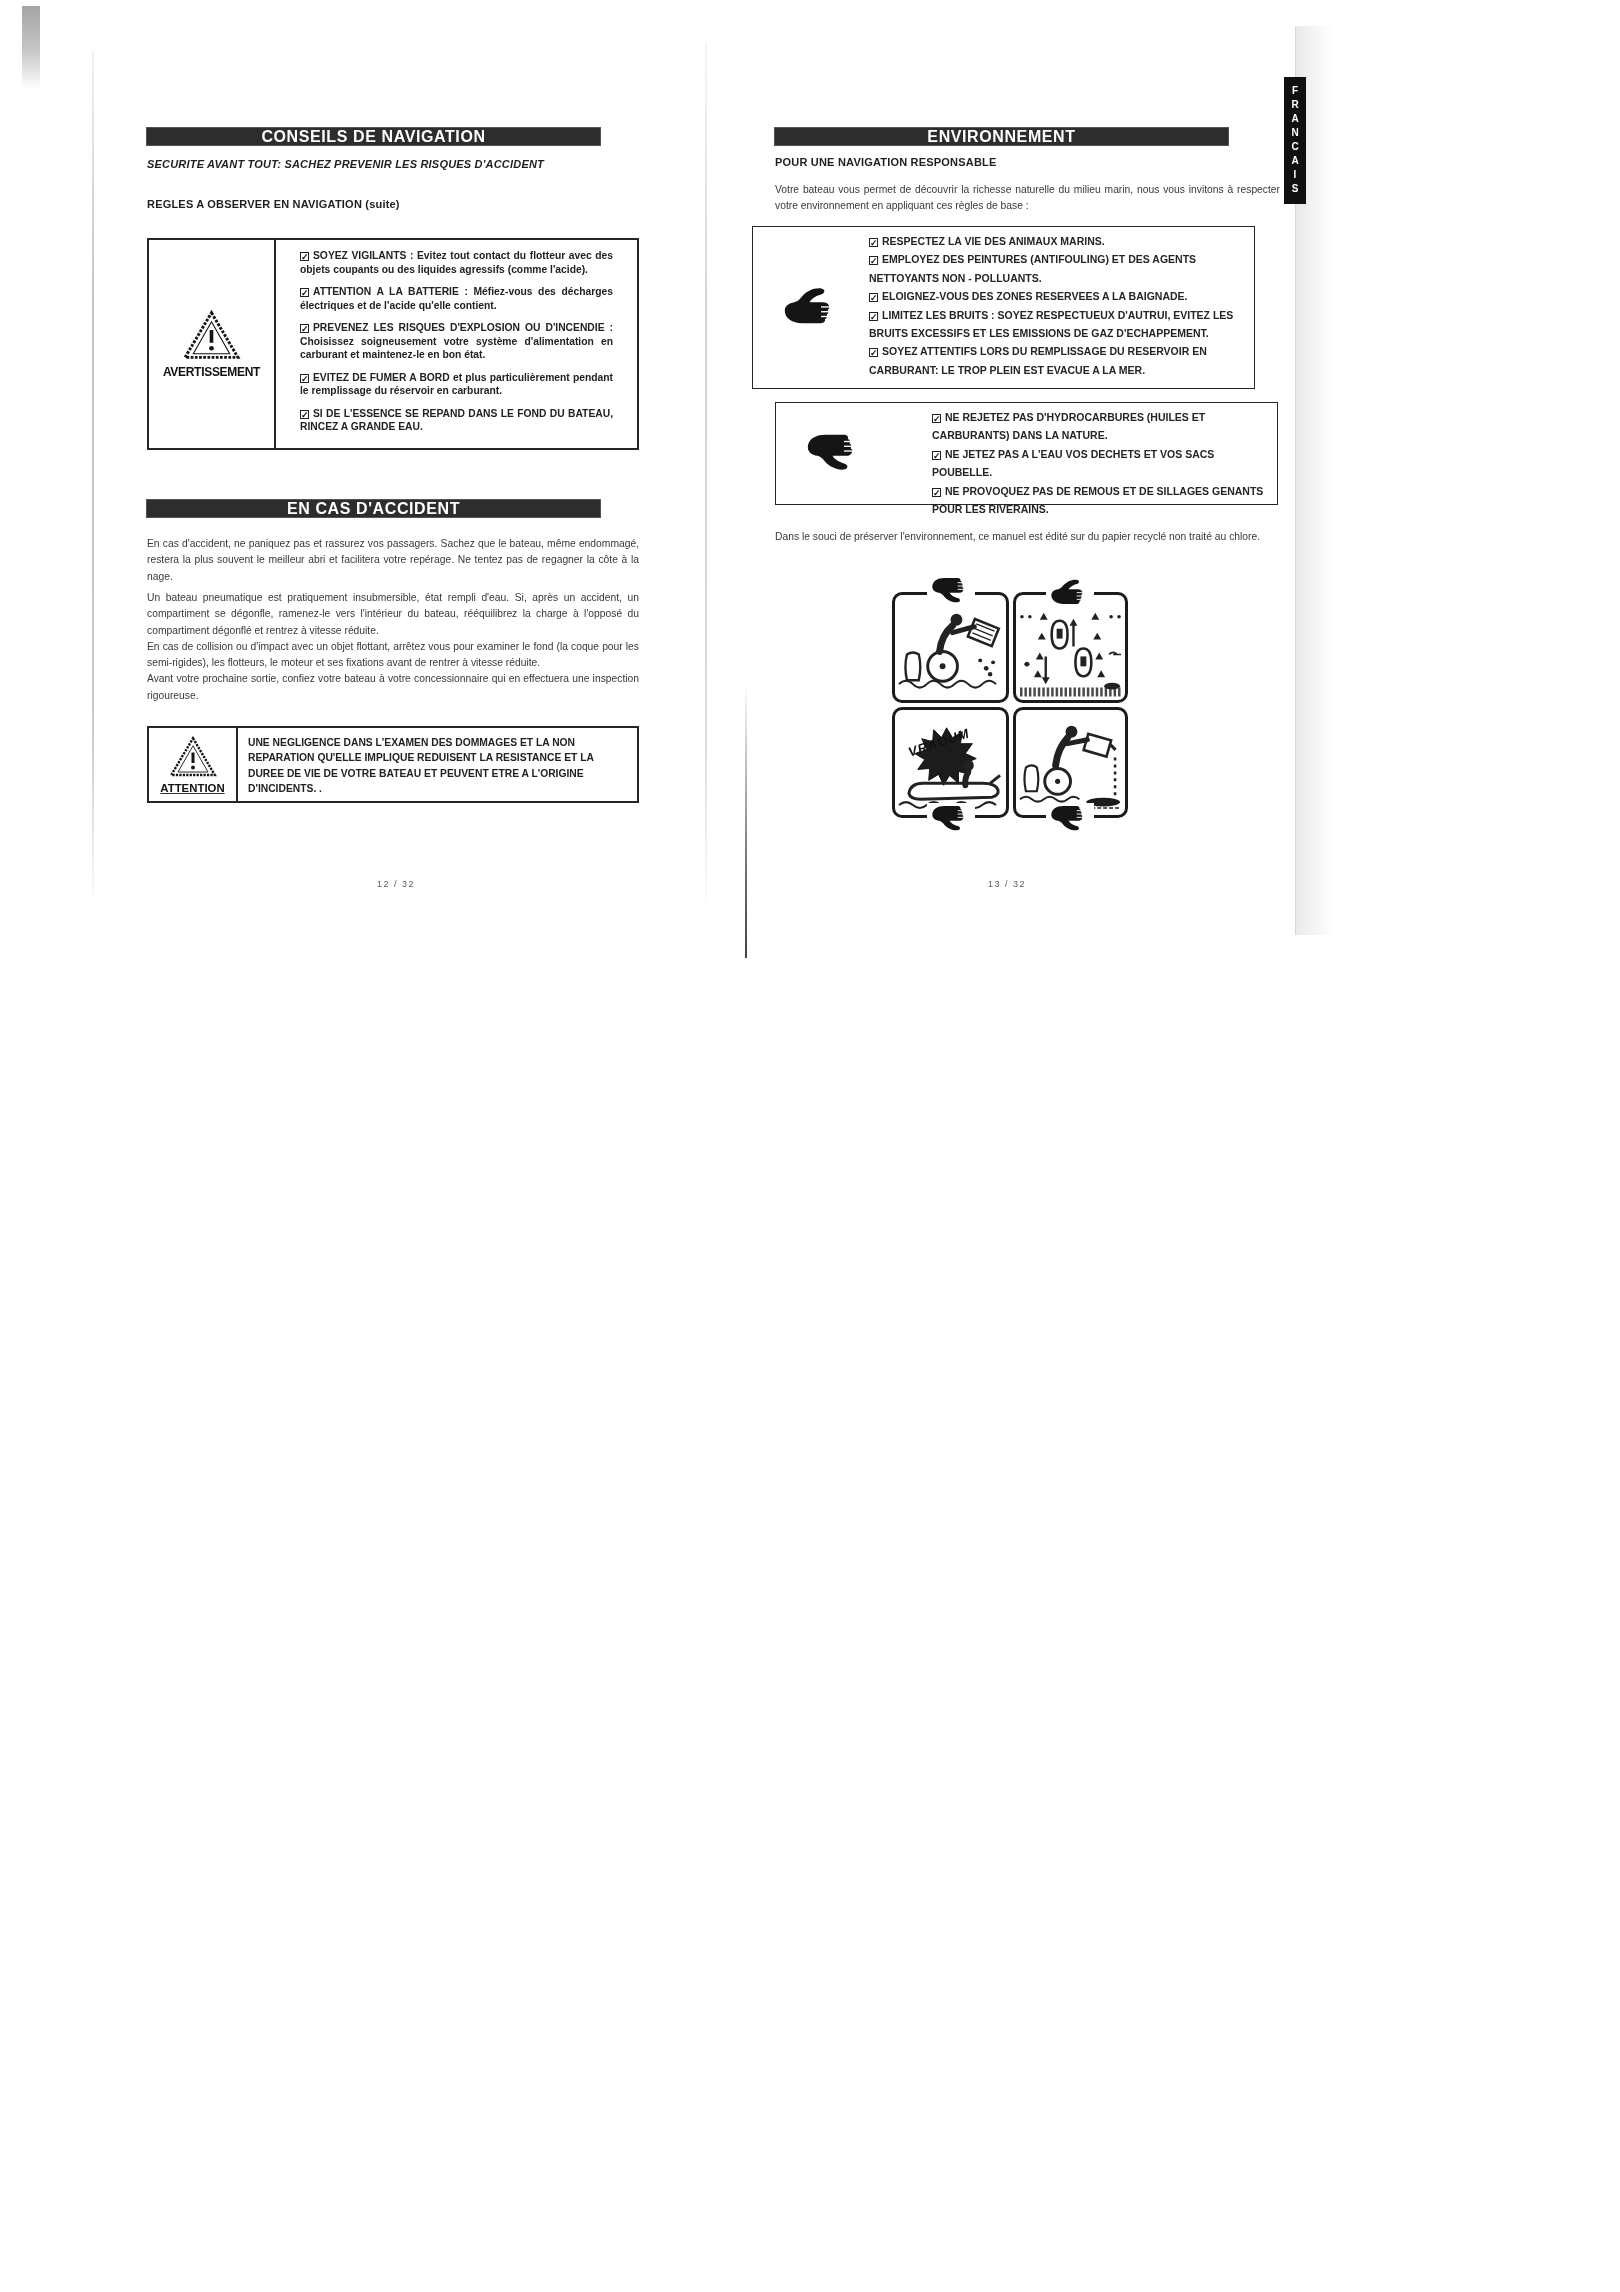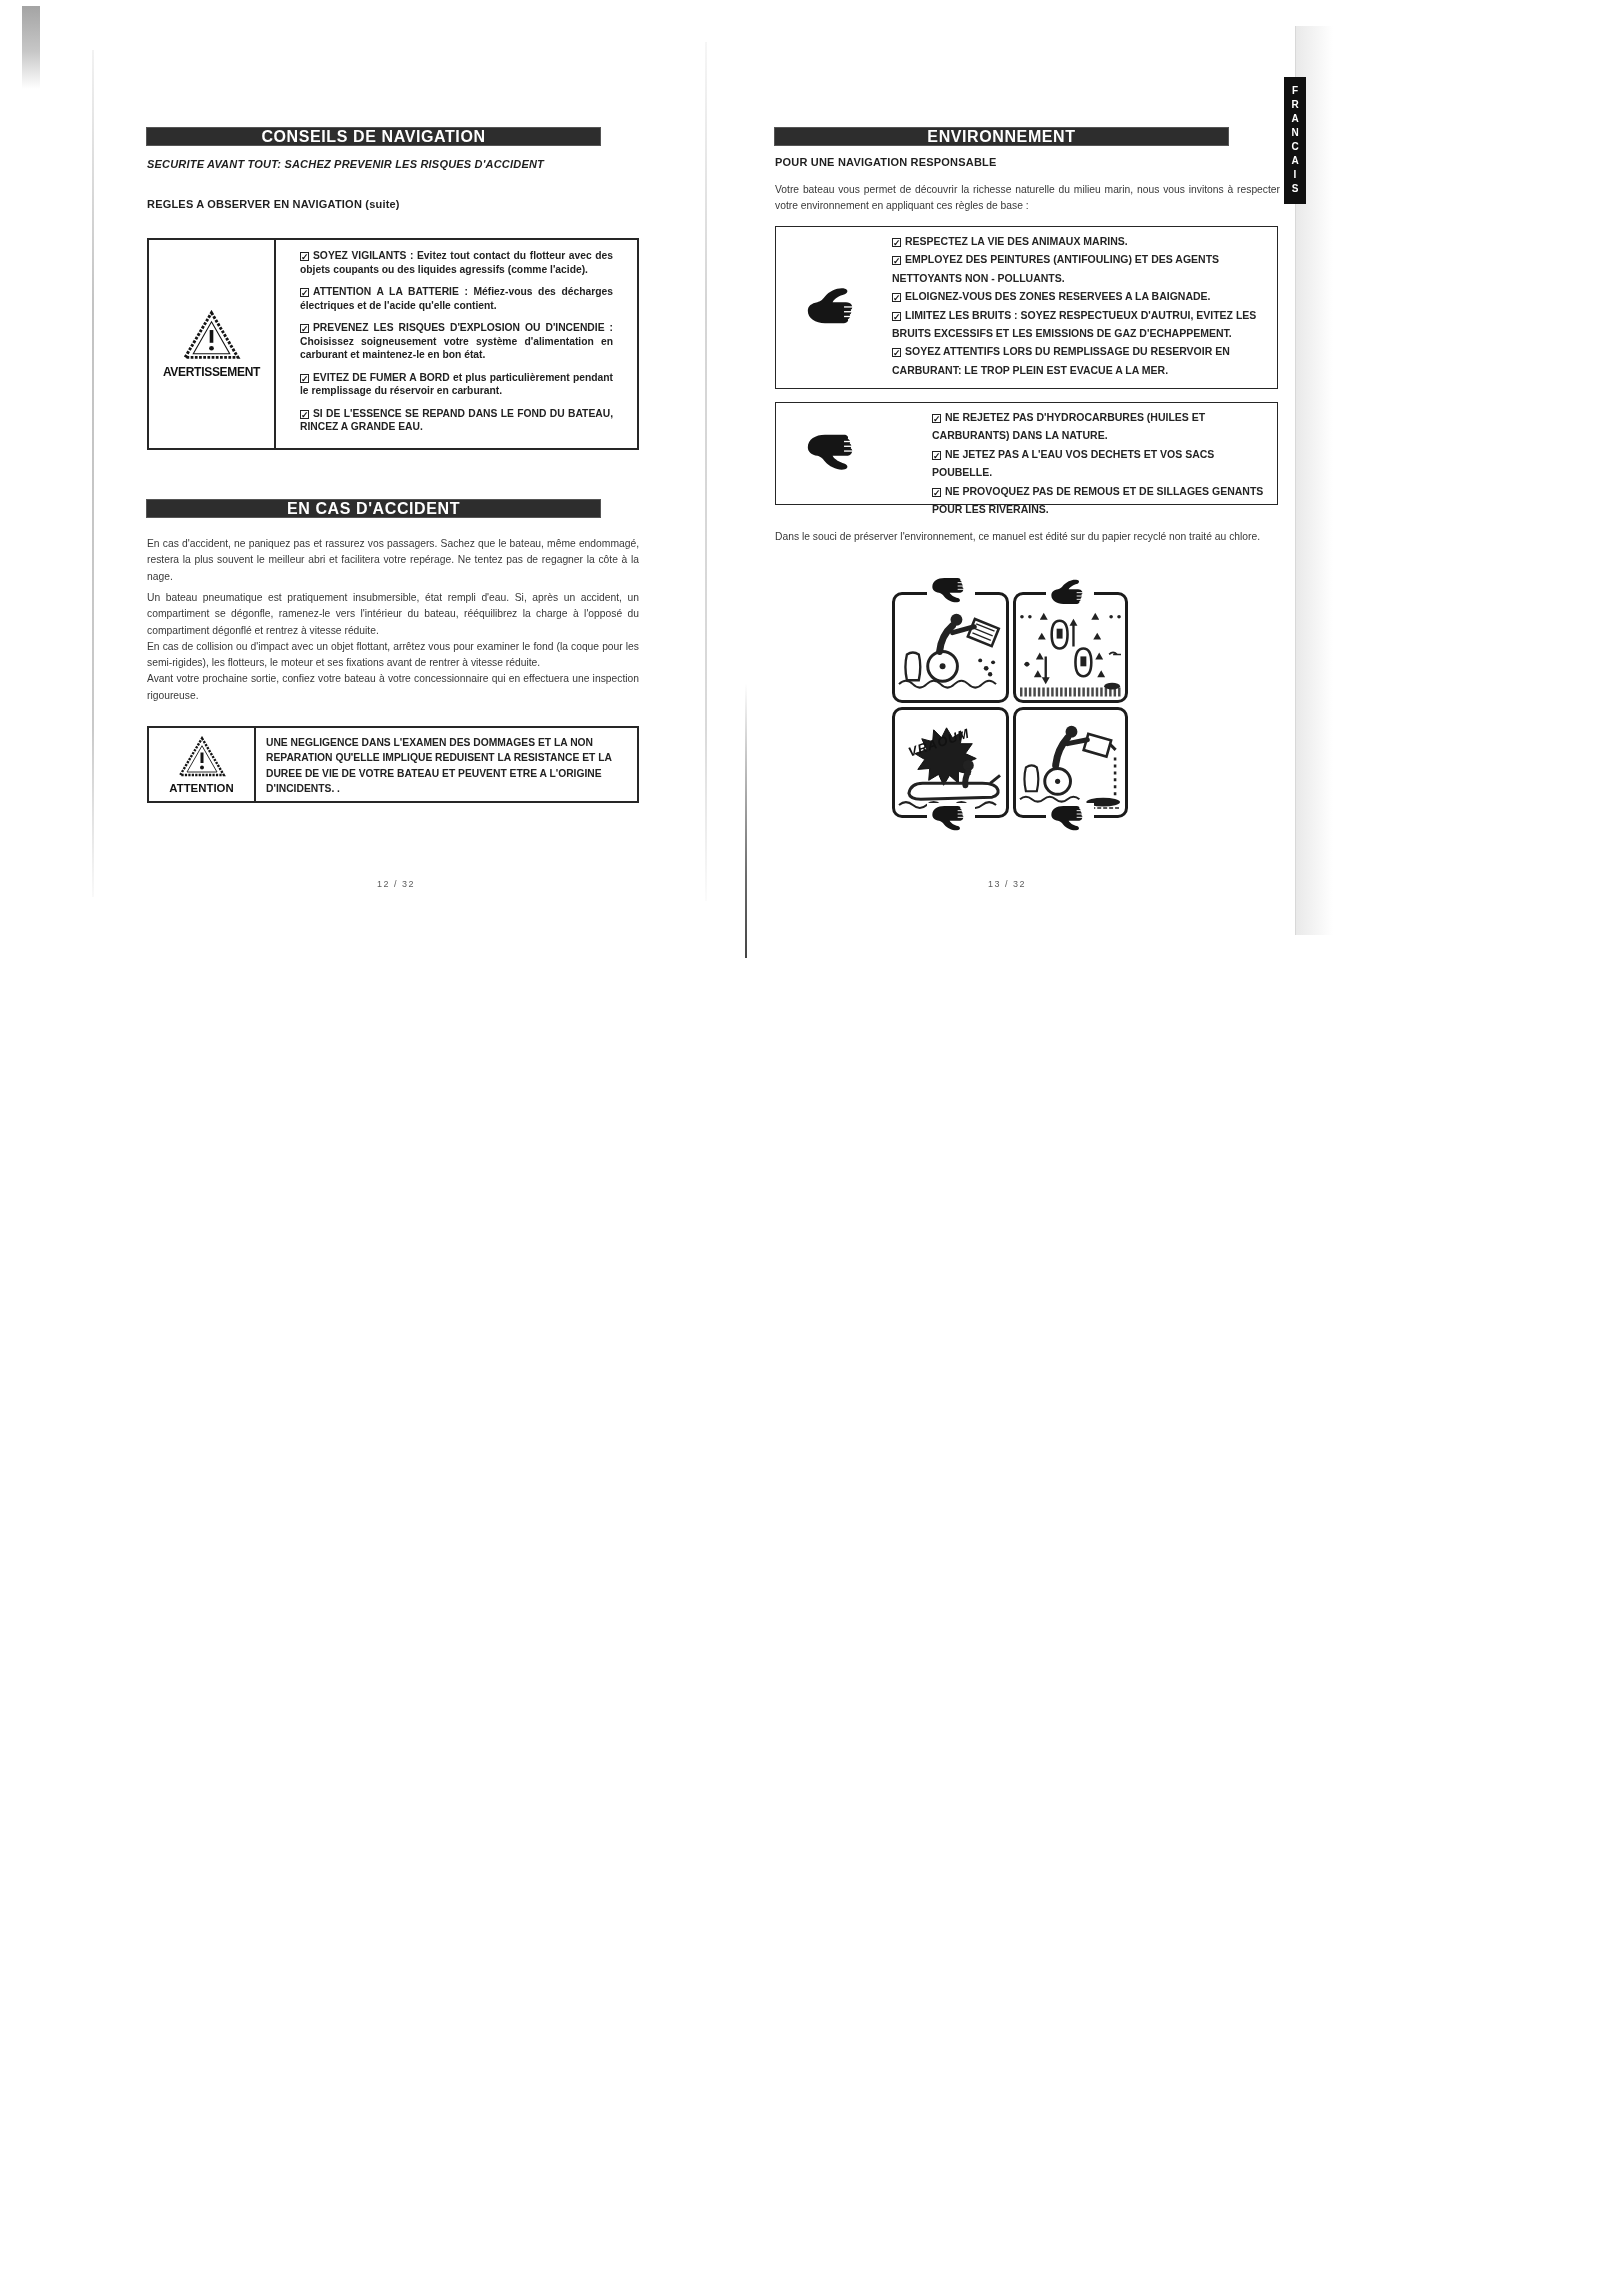--- a/index.html
+++ b/index.html
@@ -103,21 +103,21 @@
 
 <div class="abs para" style="left:147px; top:536px; width:492px;">En cas d'accident, ne paniquez pas et rassurez vos passagers. Sachez que le bateau, même endommagé, restera la plus souvent le meilleur abri et facilitera votre repérage. Ne tentez pas de regagner la côte à la nage.</div>
 
 <div class="abs" style="left:147px; top:590px; width:492px;">
   <div class="para">Un bateau pneumatique est pratiquement insubmersible, état rempli d'eau. Si, après un accident, un compartiment se dégonfle, ramenez-le vers l'intérieur du bateau, rééquilibrez la charge à l'opposé du compartiment dégonflé et rentrez à vitesse réduite.</div>
   <div class="para">En cas de collision ou d'impact avec un objet flottant, arrêtez vous pour examiner le fond (la coque pour les semi-rigides), les flotteurs, le moteur et ses fixations avant de rentrer à vitesse réduite.</div>
   <div class="para">Avant votre prochaine sortie, confiez votre bateau à votre concessionnaire qui en effectuera une inspection rigoureuse.</div>
 </div>
 
 <div class="abs wbox" style="left:147px; top:726px; width:492px; height:77px;">
-  <div class="cell-icon" style="width:107px;">
+  <div class="cell-icon" style="width:89px;text-decoration:underline;">
     <span>
       <svg width="48" height="42" viewBox="0 0 64 56">
         <path d="M32 3 L61 52 L3 52 Z" fill="none" stroke="#141414" stroke-width="3.2" stroke-dasharray="3 1.6"></path>
         <path d="M32 13 L52 48 L12 48 Z" fill="none" stroke="#141414" stroke-width="1.2"></path>
         <rect x="30" y="22" width="4" height="14" fill="#141414"></rect>
         <circle cx="32" cy="42" r="2.6" fill="#141414"></circle>
       </svg>
     </span>
     <span class="label" style="font-size:11.4px;">ATTENTION</span>
   </div>
@@ -127,21 +127,21 @@
 <div class="abs pagenum" style="left:377px; top:879px;">12 / 32</div>
 
 <div class="abs bar" style="left:775px; top:128px; width:453px;">
   <span>ENVIRONNEMENT</span>
 </div>
 
 <div class="abs h-bold" style="left:775px; top:156px; width:505px;">POUR UNE NAVIGATION RESPONSABLE</div>
 
 <div class="abs para" style="left:775px; top:182px; width:505px; line-height:16px;">Votre bateau vous permet de découvrir la richesse naturelle du milieu marin, nous vous invitons à respecter votre environnement en appliquant ces règles de base :</div>
 
-<div class="abs wbox" style="left:775px; top:226px; width:503px; height:163px; border-width:1.5px;">
+<div class="abs wbox" style="left:752px; top:226px; width:503px; height:163px; border-width:1.5px;">
   <div class="cell-icon" style="width:116px; border-right:none;">
     <span>
       <svg width="61" height="46" viewBox="0 0 64 48">
         <path fill="#151515" d="M14 20 c-6 1 -10 4 -10 9 c0 8 8 13 18 13 l20 0 c3 0 5 -2 4 -4 c2 -1 3 -3 2 -5 c2 -1 2 -3 1 -5 c2 -1 2 -3 1 -5 c-1 -2 -3 -3 -6 -3 l-14 0 c2 -4 8 -7 12 -8 c4 -1 5 -5 1 -6 c-6 -2 -16 2 -21 8 c-3 4 -5 5 -8 6 z"></path>
         <g stroke="#ffffff" stroke-width="1.4">
           <line x1="42" y1="25" x2="54" y2="25"></line>
             <line x1="42" y1="30" x2="54" y2="30"></line>
             <line x1="42" y1="35" x2="54" y2="35"></line>
         </g>
       </svg>

